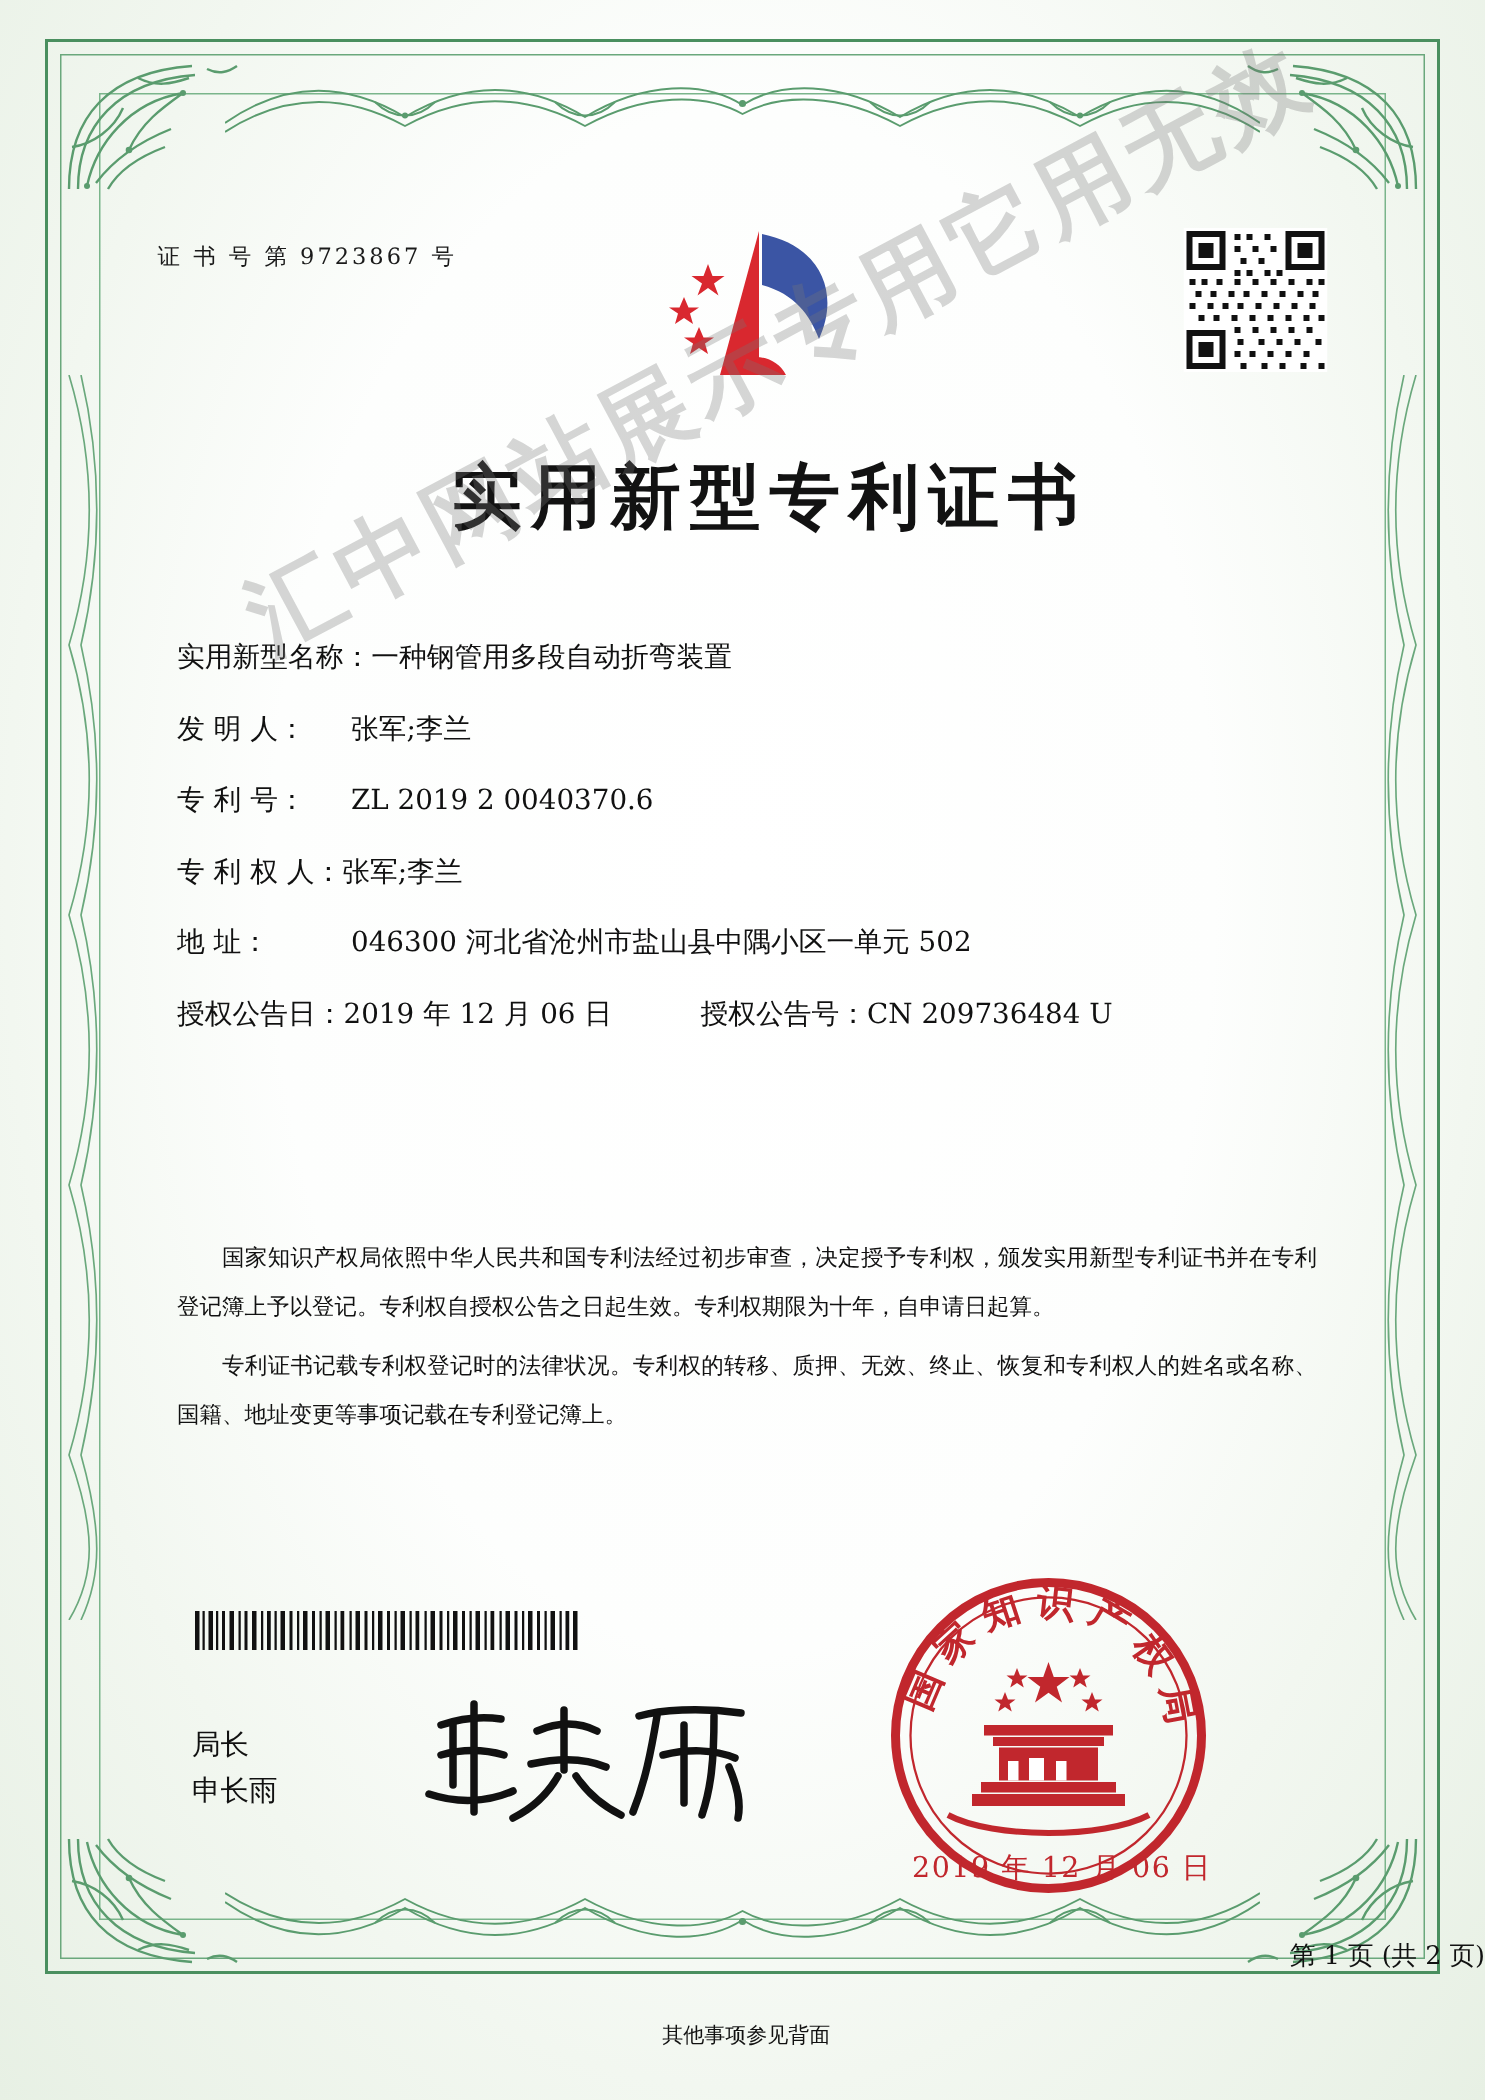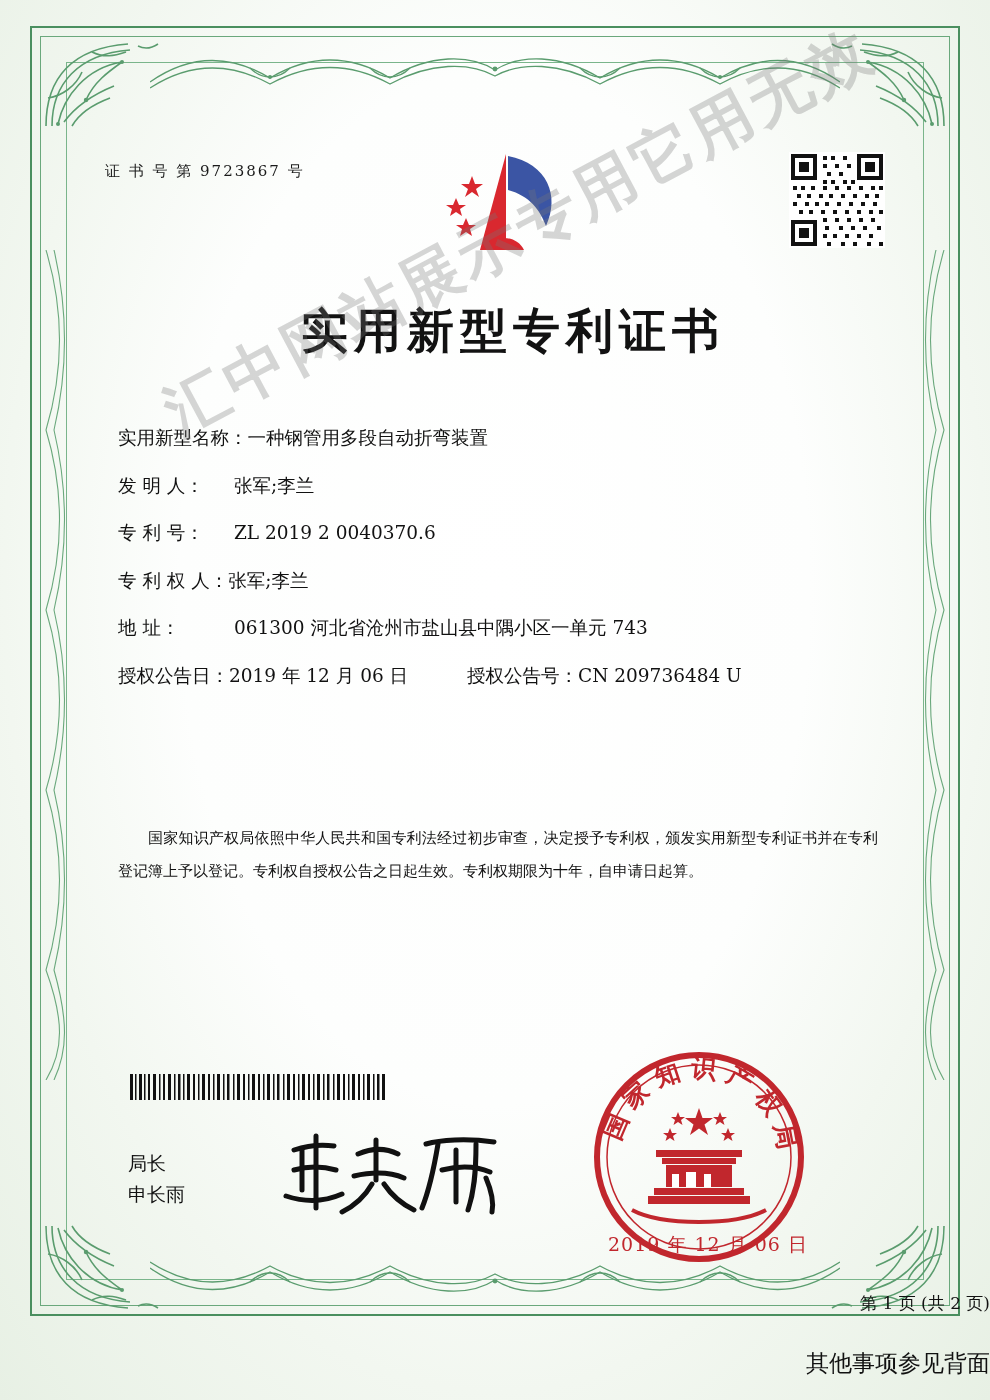--- a/index.html
+++ b/index.html
@@ -210,22 +210,22 @@
     top: 1292px;
     text-align: right;
     font-size: 17px;
     color: #111;
     font-family: "DejaVu Serif", serif;
   }
   .back-note {
     position: absolute;
     left: 5px; right: 0;
     top: 1348px;
-    text-align: right;
-    font-size: 23px;
+    text-align: center;
+    font-size: 14px;
     color: #111;
     font-family: "DejaVu Serif", serif;
   }
 </style>
 </head>
 <body>
 
 <div id="page">
 
   <div class="border-outer"></div>
@@ -480,36 +480,37 @@
     </div>
 
 
     <div class="field-row">
       <span class="field-label">专 利 权 人：</span>
       <span class="field-value">张军;李兰</span>
     </div>
 
     <div class="field-row">
       <span class="field-label w7">地 址：</span>
-      <span class="field-value">061300 河北省沧州市盐山县中隅小区一单元 743</span>
+      <span class="field-value">046300 河北省沧州市盐山县中隅小区一单元 502</span>
     </div>
 
     <div class="field-row dual">
       <span class="field-label">授权公告日：</span>
       <span class="field-value">2019 年 12 月 06 日</span>
       <span class="seg2">
         <span class="field-label">授权公告号：</span>
         <span class="field-value">CN 209736484 U</span>
       </span>
     </div>
 
   </div>
 
   <div class="paras">
     <p>国家知识产权局依照中华人民共和国专利法经过初步审查，决定授予专利权，颁发实用新型专利证书并在专利登记簿上予以登记。专利权自授权公告之日起生效。专利权期限为十年，自申请日起算。</p>
+    <p>专利证书记载专利权登记时的法律状况。专利权的转移、质押、无效、终止、恢复和专利权人的姓名或名称、国籍、地址变更等事项记载在专利登记簿上。</p>
   </div>
 
   <div class="watermark">汇中网站展示专用它用无效</div>
 
   <div class="barcode">
     <svg width="256" height="26" viewBox="0 0 256 26">
       <g fill="#111">
         <rect x="0" y="0" width="3" height="26"></rect>
           <rect x="5" y="0" width="1.5" height="26"></rect>
         <rect x="9" y="0" width="3" height="26"></rect>

